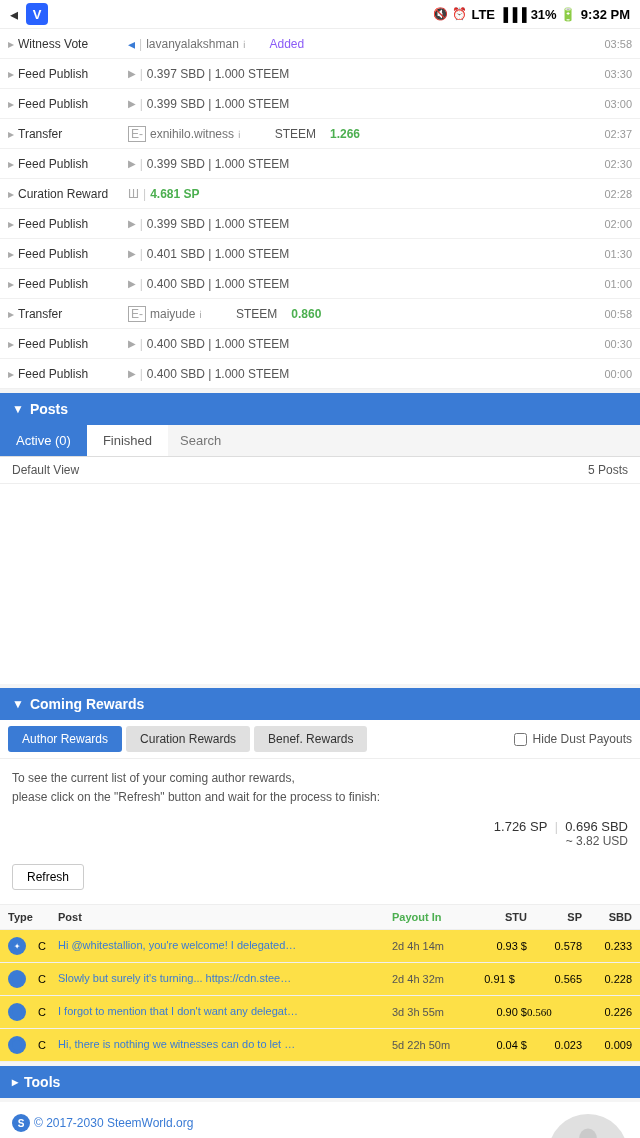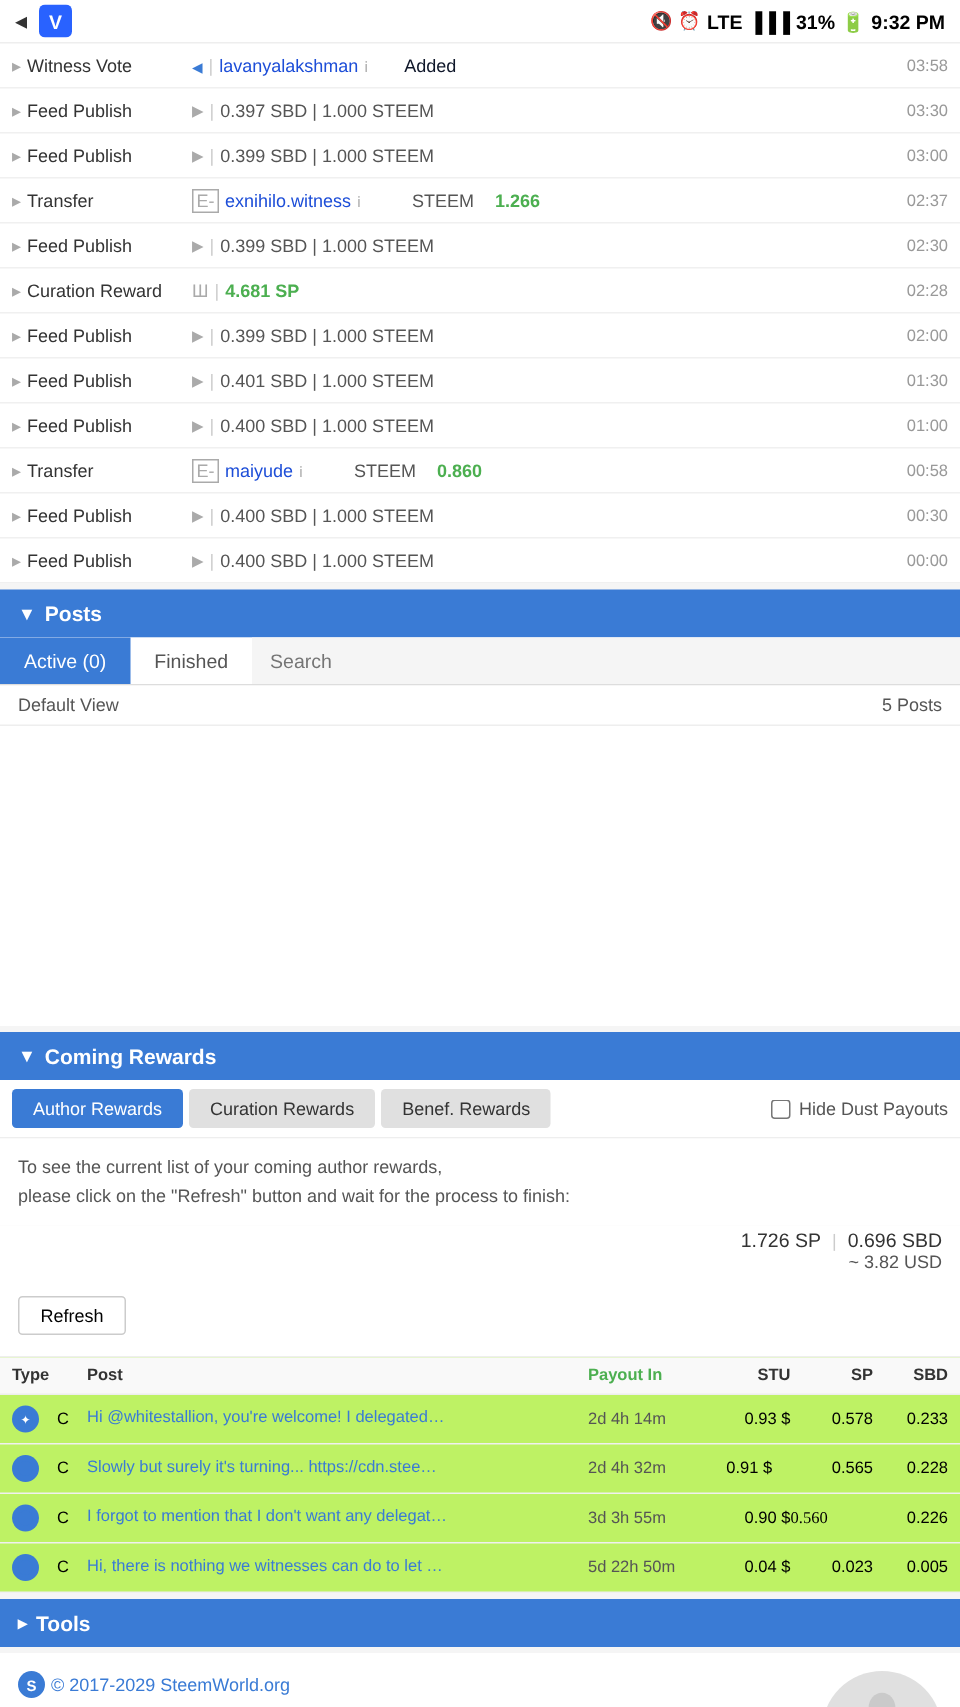--- a/index.html
+++ b/index.html
@@ -35,21 +35,21 @@
     .tx-type {
       width: 120px;
       font-size: 12px;
       color: #333;
       display: flex;
       align-items: center;
       gap: 4px;
     }
     .tx-details { flex: 1; font-size: 12px; color: #555; display: flex; align-items: center; gap: 4px; }
     .tx-time { font-size: 11px; color: #999; width: 40px; text-align: right; }
-    .tx-link { color: #1d4ed8; text-decoration: none; }
+    .tx-link { color: #737373; text-decoration: none; }
     .tx-green { color: #4caf50; font-weight: bold; }
 
     
     .section-header {
       background: #3a7bd5;
       color: #fff;
       padding: 8px 12px;
       display: flex;
       align-items: center;
       gap: 6px;
@@ -156,21 +156,21 @@
       background: #fff;
       border: 1px solid #ccc;
       padding: 5px 14px;
       font-size: 12px;
       cursor: pointer;
       border-radius: 3px;
       display: inline-block;
     }
 
     
-    .rewards-table { width: 100%; background: #bef264; border-top: 1px solid #eee; }
+    .rewards-table { width: 100%; background: #fde047; border-top: 1px solid #eee; }
     .rewards-header {
       display: flex;
       padding: 6px 8px;
       font-size: 11px;
       font-weight: bold;
       color: #333;
       border-bottom: 1px solid #eee;
       background: #f9f9f9;
     }
     .col-type { width: 30px; }
@@ -259,21 +259,21 @@
   <div class="tx-row">
     <div class="tx-type">
       <span style="color:#aaa;">▸</span>
       <span>Witness Vote</span>
     </div>
     <div class="tx-details">
       <span style="color:#3a7bd5; font-size:14px;">◂</span>
       <span style="color:#ccc;">|</span>
       <a class="tx-link">lavanyalakshman</a>
       <span style="color:#aaa; font-size:10px;">ℹ</span>
-      <span style="margin-left:20px; color:#0f172a;">Added</span>
+      <span style="margin-left:20px; color:#8b5cf6;">Added</span>
     </div>
     <div class="tx-time">03:58</div>
   </div>
 
   <div class="tx-row">
     <div class="tx-type">
       <span style="color:#aaa;">▸</span>
       <span>Feed Publish</span>
     </div>
     <div class="tx-details">
@@ -544,21 +544,21 @@
             </svg>
         </div>
       </div>
       <div class="col-post-type">C</div>
       <div class="col-post">
         <a class="reward-post-link">Hi, there is nothing we witnesses can do to let them return your funds. You :</a>
       </div>
       <div class="col-payout payout-in">5d 22h 50m</div>
       <div class="col-stu" style="text-align:right;">0.04 $</div>
       <div class="col-sp" style="text-align:right;">0.023</div>
-      <div class="col-sbd" style="text-align:right;">0.005</div>
+      <div class="col-sbd" style="text-align:right;">0.009</div>
     </div>
   </div>
 </div>
 
 <div class="tools-section">
   <div class="section-header">
     <span class="chevron">▸</span>
     <span>Tools</span>
   </div>
 </div>
@@ -572,21 +572,21 @@
         <path d="M18 55 Q8 50 2 70 L18 65 Z" fill="#aaa"></path>
         <path d="M42 55 Q52 50 58 70 L42 65 Z" fill="#aaa"></path>
       </svg>
     </div>
     <div class="footer-top">
       <div class="footer-logo">
         <svg width="18" height="18" viewBox="0 0 18 18">
           <circle cx="9" cy="9" r="9" fill="#3a7bd5"></circle>
           <text x="9" y="13" text-anchor="middle" fill="white" font-size="10" font-weight="bold">S</text>
         </svg>
-        <span>© 2017-2029 SteemWorld.org</span>
+        <span>© 2017-2030 SteemWorld.org</span>
       </div>
     </div>
     
     
     <br>
     
     <br>
     
   </div>
 </div>

